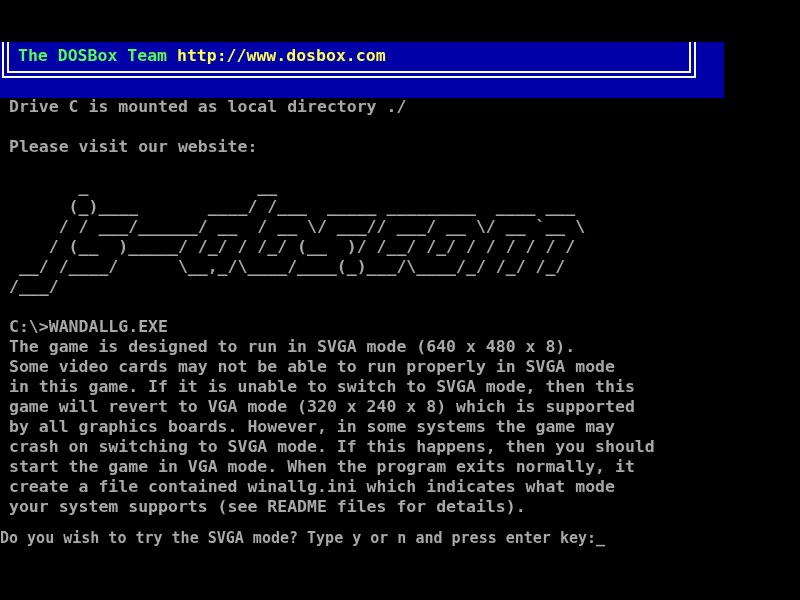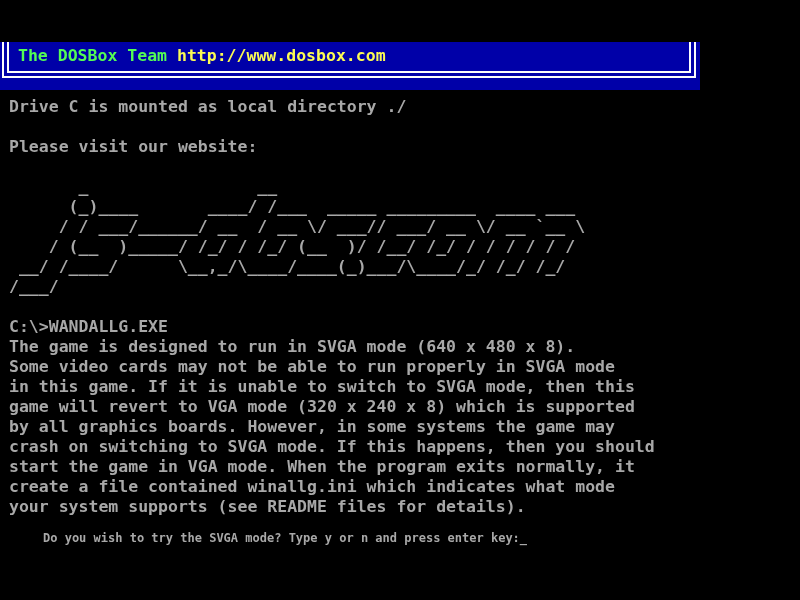--- a/index.html
+++ b/index.html
@@ -15,22 +15,23 @@
     overflow: hidden;
     font-family: "DejaVu Sans Mono", monospace;
     font-weight: bold;
   }
   
   .banner {
     position: absolute;
     left: 0;
     top: 42px;
     width: 700px;
-    height: 48px;
+    height: 56px;
     background: #0000a8;
+    padding-left: 24px;
   }
   .banner-frame {
     position: absolute;
     left: 2px;
     top: 0;
     width: 694px;
     height: 36px;
     box-sizing: border-box;
     border-left: 7px double #fcfcfc;
     border-right: 7px double #fcfcfc;
@@ -57,24 +58,23 @@
     font-weight: bold;
     font-size: 16.5px;
     line-height: 20px;
     white-space: pre;
   }
   .prompt-line {
     position: absolute;
     left: 0;
     top: 528px;
     color: #a8a8a8;
-    font-size: 12px;
+    font-size: 15px;
     line-height: 20px;
     white-space: pre;
-    margin-left: 43px;
   }
   .cursor {
     color: #a8a8a8;
   }
 </style>
 </head>
 <body>
 
 <div class="screen">
 

